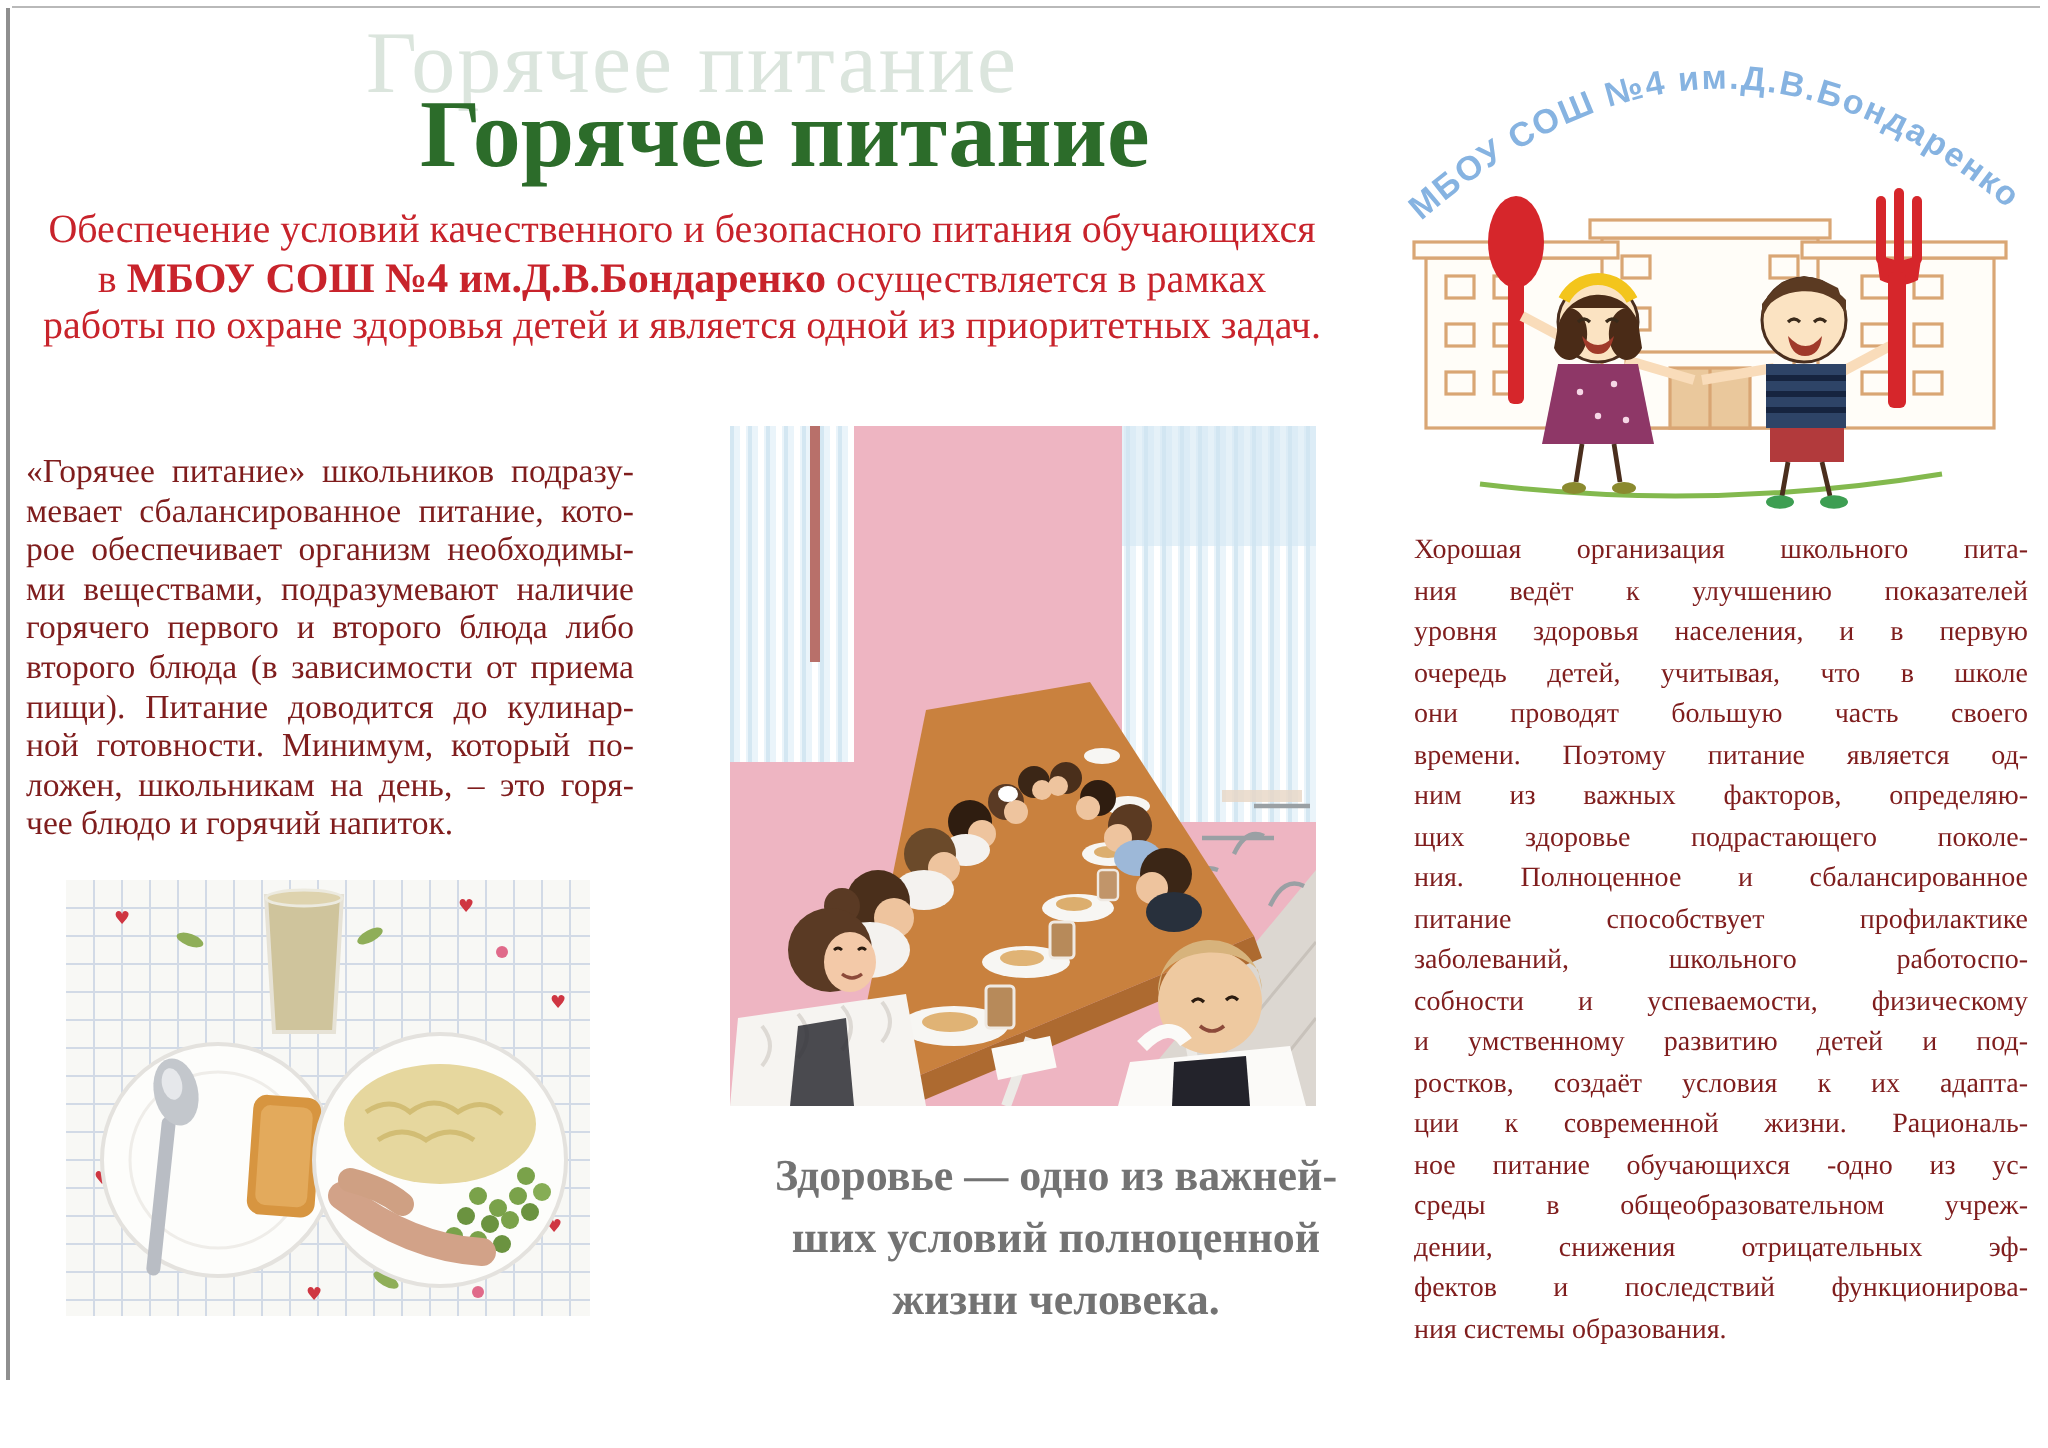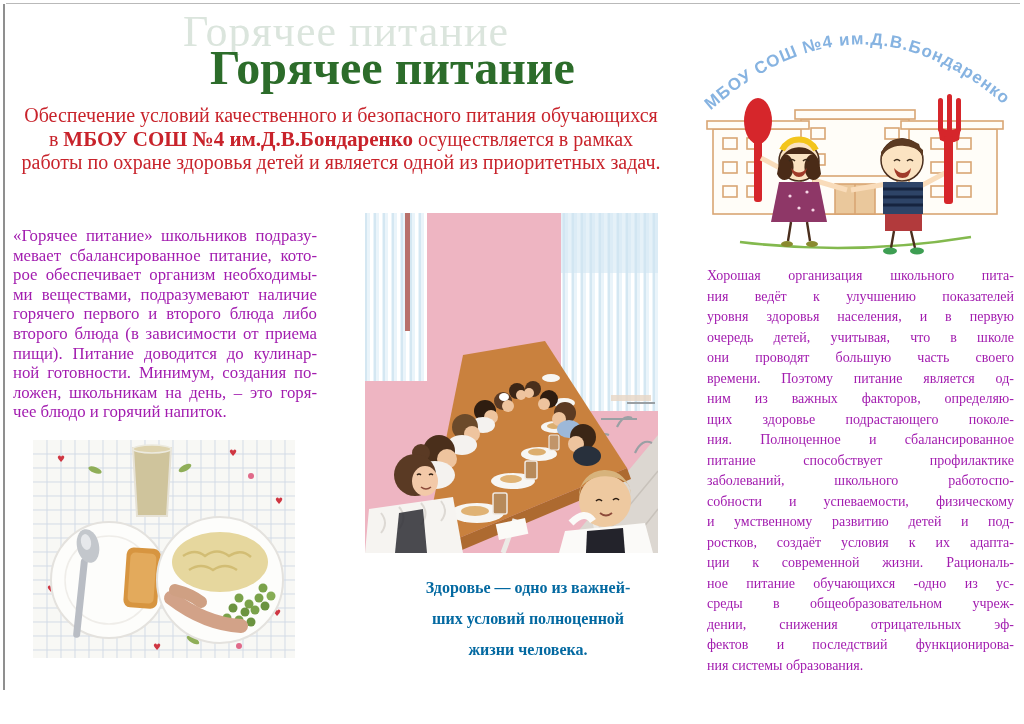--- a/index.html
+++ b/index.html
@@ -10,28 +10,28 @@
 
   .watermark-title{position:absolute;left:183px;top:6px;font-size:44px;letter-spacing:1px;
         color:#dbe5dd;white-space:nowrap;}
   .main-title{position:absolute;left:210px;top:40px;font-size:48px;font-weight:bold;
         color:#2c6c2a;white-space:nowrap;}
 
   .intro{position:absolute;left:18px;top:104px;width:646px;text-align:center;
         font-size:20px;line-height:23.5px;color:#c8232b;font-weight:500;}
   .intro .school-name{font-weight:bold;font-size:21px;}
 
-  .col{color:#a21caf;text-align:justify;}
+  .col{color:#7f1d1d;text-align:justify;}
   .col div{text-align:justify;text-align-last:justify;}
   .col div:last-child{text-align-last:left;}
   .left-col{position:absolute;left:13px;top:226px;width:304px;font-size:16.8px;line-height:19.6px;}
   .right-col{position:absolute;left:707px;top:266px;width:307px;font-size:14px;line-height:20.5px;}
 
-  .quote{position:absolute;left:352px;top:572px;width:352px;font-size:16px;font-weight:bold;
-        color:#0369a1;line-height:31px;}
+  .quote{position:absolute;left:352px;top:572px;width:352px;font-size:22px;font-weight:bold;
+        color:#737373;line-height:31px;}
   .quote div{text-align:center;}
 
   .logo-wrap{position:absolute;left:695px;top:8px;width:320px;height:250px;}
   .cafeteria-wrap{position:absolute;left:365px;top:213px;width:293px;height:340px;}
   .meal-wrap{position:absolute;left:33px;top:440px;width:262px;height:218px;}
   svg{display:block;}
 </style>
 </head>
 <body>
 
@@ -138,21 +138,21 @@
   </div>
 
   <div class="left-col col">
       <div>«Горячее питание» школьников подразу-</div>
       <div>мевает сбалансированное питание, кото-</div>
       <div>рое обеспечивает организм необходимы-</div>
       <div>ми веществами, подразумевают наличие</div>
       <div>горячего первого и второго блюда либо</div>
       <div>второго блюда (в зависимости от приема</div>
       <div>пищи). Питание доводится до кулинар-</div>
-      <div>ной готовности. Минимум, создания по-</div>
+      <div>ной готовности. Минимум, который по-</div>
       <div>ложен, школьникам на день, – это горя-</div>
       <div>чее блюдо и горячий напиток.</div>
     </div>
 
   <div class="cafeteria-wrap">
     <svg width="293" height="340" viewBox="0 0 293 340">
       <defs>
         <pattern id="blinds" width="9" height="12" patternUnits="userSpaceOnUse">
           <rect width="9" height="12" fill="#eaf4fa"></rect>
           <rect x="0" width="2" height="12" fill="#d4e7f2"></rect>

